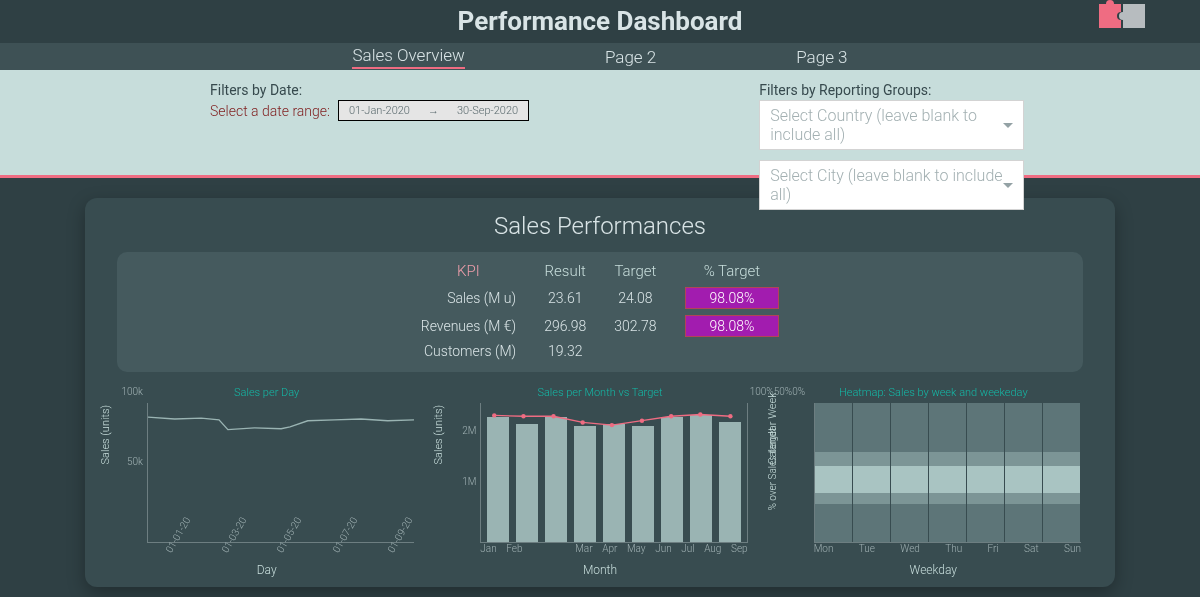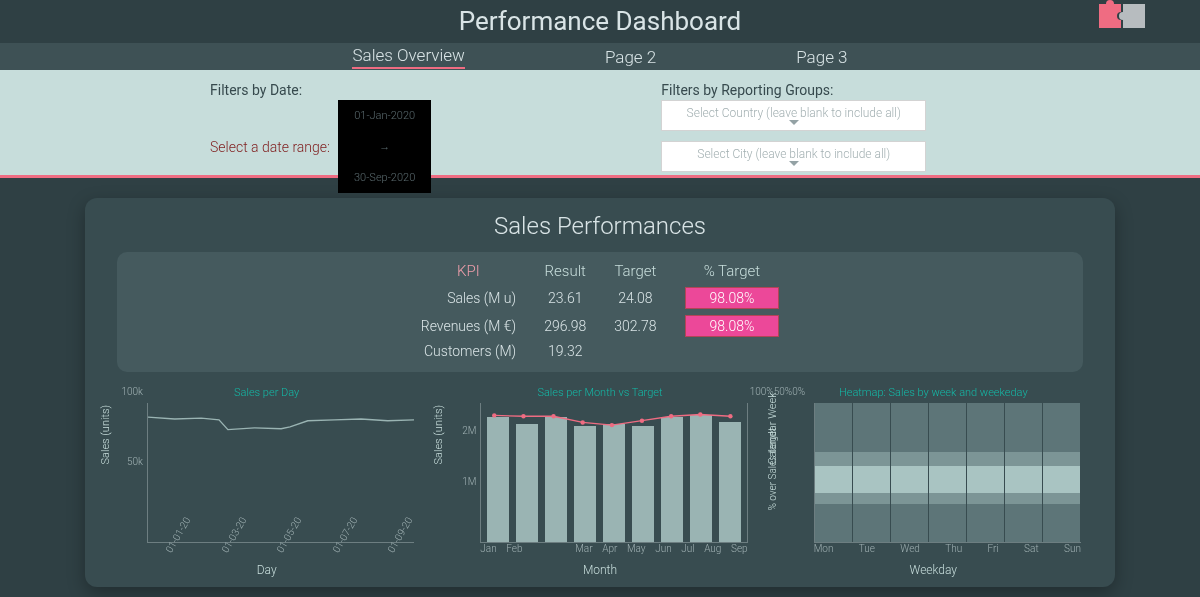--- a/index.html
+++ b/index.html
@@ -1,56 +1,56 @@
 <!DOCTYPE html>
 <html><head>
 <meta charset="utf-8">
 <style>
 * { margin:0; padding:0; box-sizing:border-box; font-family:"Segoe UI Light","Segoe UI",Roboto,sans-serif; font-weight:300; }
 body { background:#2f4044; color:#d9e4e6; width:1200px; height:597px; overflow:hidden; }
 
 
 .hdr { background:#2f4044; height:42px; display:flex; align-items:center; justify-content:center; position:relative; }
-.hdr h1 { font-size:26px; color:#d9e4e6; font-weight:400; }
+.hdr h1 { font-size:26px; color:#d9e4e6; font-weight:700; }
 .logo { position:absolute; right:55px; top:4px; display:flex; }
 .puz { width:22px; height:24px; position:relative; }
 .puz.pink { background:#ef6c82; margin-right:2px; }
 .puz.grey { background:#b7bcbf; }
 .puz::after { content:""; position:absolute; width:8px; height:8px; border-radius:50%; top:-4px; left:7px; background:inherit; }
 .puz.pink::before { content:""; position:absolute; width:8px; height:8px; border-radius:50%; right:-4px; top:8px; background:#2f4044; }
 .puz.grey::after { display:none; }
 .puz.grey::before { content:""; position:absolute; width:8px; height:8px; border-radius:50%; left:-4px; top:8px; background:#b7bcbf; }
 
 
 .tabs { background:#3e5155; height:28px; display:flex; align-items:center; justify-content:center; gap:140px; border-top:1px solid #2f4044; }
 .tab { color:#d9e4e6; font-size:17px; cursor:pointer; }
 .tab.active { padding-bottom:2px; border-bottom:2px solid #ef6c82; }
 
 
 .filters { background:#c7dddb; height:105px; display:flex; color:#2f4044; padding:12px 0 0 210px; gap:230px; }
 .filters h3 { font-size:14px; font-weight:400; margin-bottom:2px; color:#374a4e; }
 .filters .lbl { font-size:14px; color:#7f1d1d; }
 .daterow { display:flex; align-items:center; gap:8px; }
-.datebox { background:#000000; border:6px solid #000000; padding:3px 10px; font-size:11px; color:#5a6a6e; display:flex; align-items:center; gap:18px;flex-direction:column; }
-.select { background:#fff; border:1px solid #d3d3d3; width:265px; padding:5px 10px; font-size:12px; color:#a3b0b2; display:flex; align-items:center; justify-content:space-between; margin-bottom:10px; cursor:pointer;flex-direction:column; }
+.datebox { background:#e5e5e5; border:1px solid #000000; padding:3px 10px; font-size:11px; color:#5a6a6e; display:flex; align-items:center; gap:18px; }
+.select { background:#fff; border:1px solid #d3d3d3; width:265px; padding:5px 10px; font-size:16px; color:#a3b0b2; display:flex; align-items:center; justify-content:space-between; margin-bottom:10px; cursor:pointer; }
 .caret { width:0; height:0; border-left:5px solid transparent; border-right:5px solid transparent; border-top:5px solid #94a2a5; }
 
 .redline { height:3px; background:#ef6c82; }
 
 
 .main { padding:20px 85px; }
 .panel { background:#384c50; border-radius:12px; padding:14px 24px 10px; box-shadow:0 6px 18px rgba(0,0,0,.3); }
 .panel h2 { text-align:center; font-size:24px; font-weight:300; margin-bottom:12px; }
 .kpi-card { background:#455a5e; border-radius:10px; padding:6px 0 10px; margin:0 8px 14px; }
 .kpi-table { margin:0 auto; border-collapse:collapse; }
 .kpi-table th { font-weight:300; color:#c7dddb; font-size:15px; padding:4px 14px; }
 .kpi-table th:first-child{ color:#ef9eab; }
 .kpi-table td { font-size:14px; padding:3px 14px; text-align:center; color:#d9e4e6; }
 .kpi-table td:first-child{ text-align:right; }
-.badge { background:#ec4899; color:#fff; display:inline-block; padding:2px 24px; border:1px solid #b34456; min-width:68px; }
+.badge { background:#a21caf; color:#fff; display:inline-block; padding:2px 24px; border:1px solid #b34456; min-width:68px; }
 
 .charts { display:flex; gap:18px; }
 .chart { flex:1; position:relative; }
 .chart h4 { text-align:center; font-size:11px; font-weight:300; color:#14b8a6; margin-bottom:4px; }
 .plot { background:#384c50; height:140px; position:relative; border-left:1px solid #6d7e81; border-bottom:1px solid #6d7e81; margin-left:38px; margin-right:10px; overflow:hidden; }
 .ylabel { position:absolute; left:-4px; top:50%; transform:rotate(-90deg) translateX(24px); font-size:11px; color:#c7dddb; transform-origin:left; }
 .ylabel2 { position:absolute; right:-14px; top:50%; transform:rotate(-90deg) translateX(60px); font-size:10px; color:#c7dddb; transform-origin:right; }
 .xlabel { text-align:center; font-size:12px; color:#c7dddb; margin-top:20px; }
 .xticks { position:absolute; left:38px; right:10px; display:flex; justify-content:space-between; font-size:10px; color:#9fb0b2; }
 .xticks.rot span{ transform:rotate(-60deg); transform-origin:top left; padding-top:12px; margin-left:6px; }

